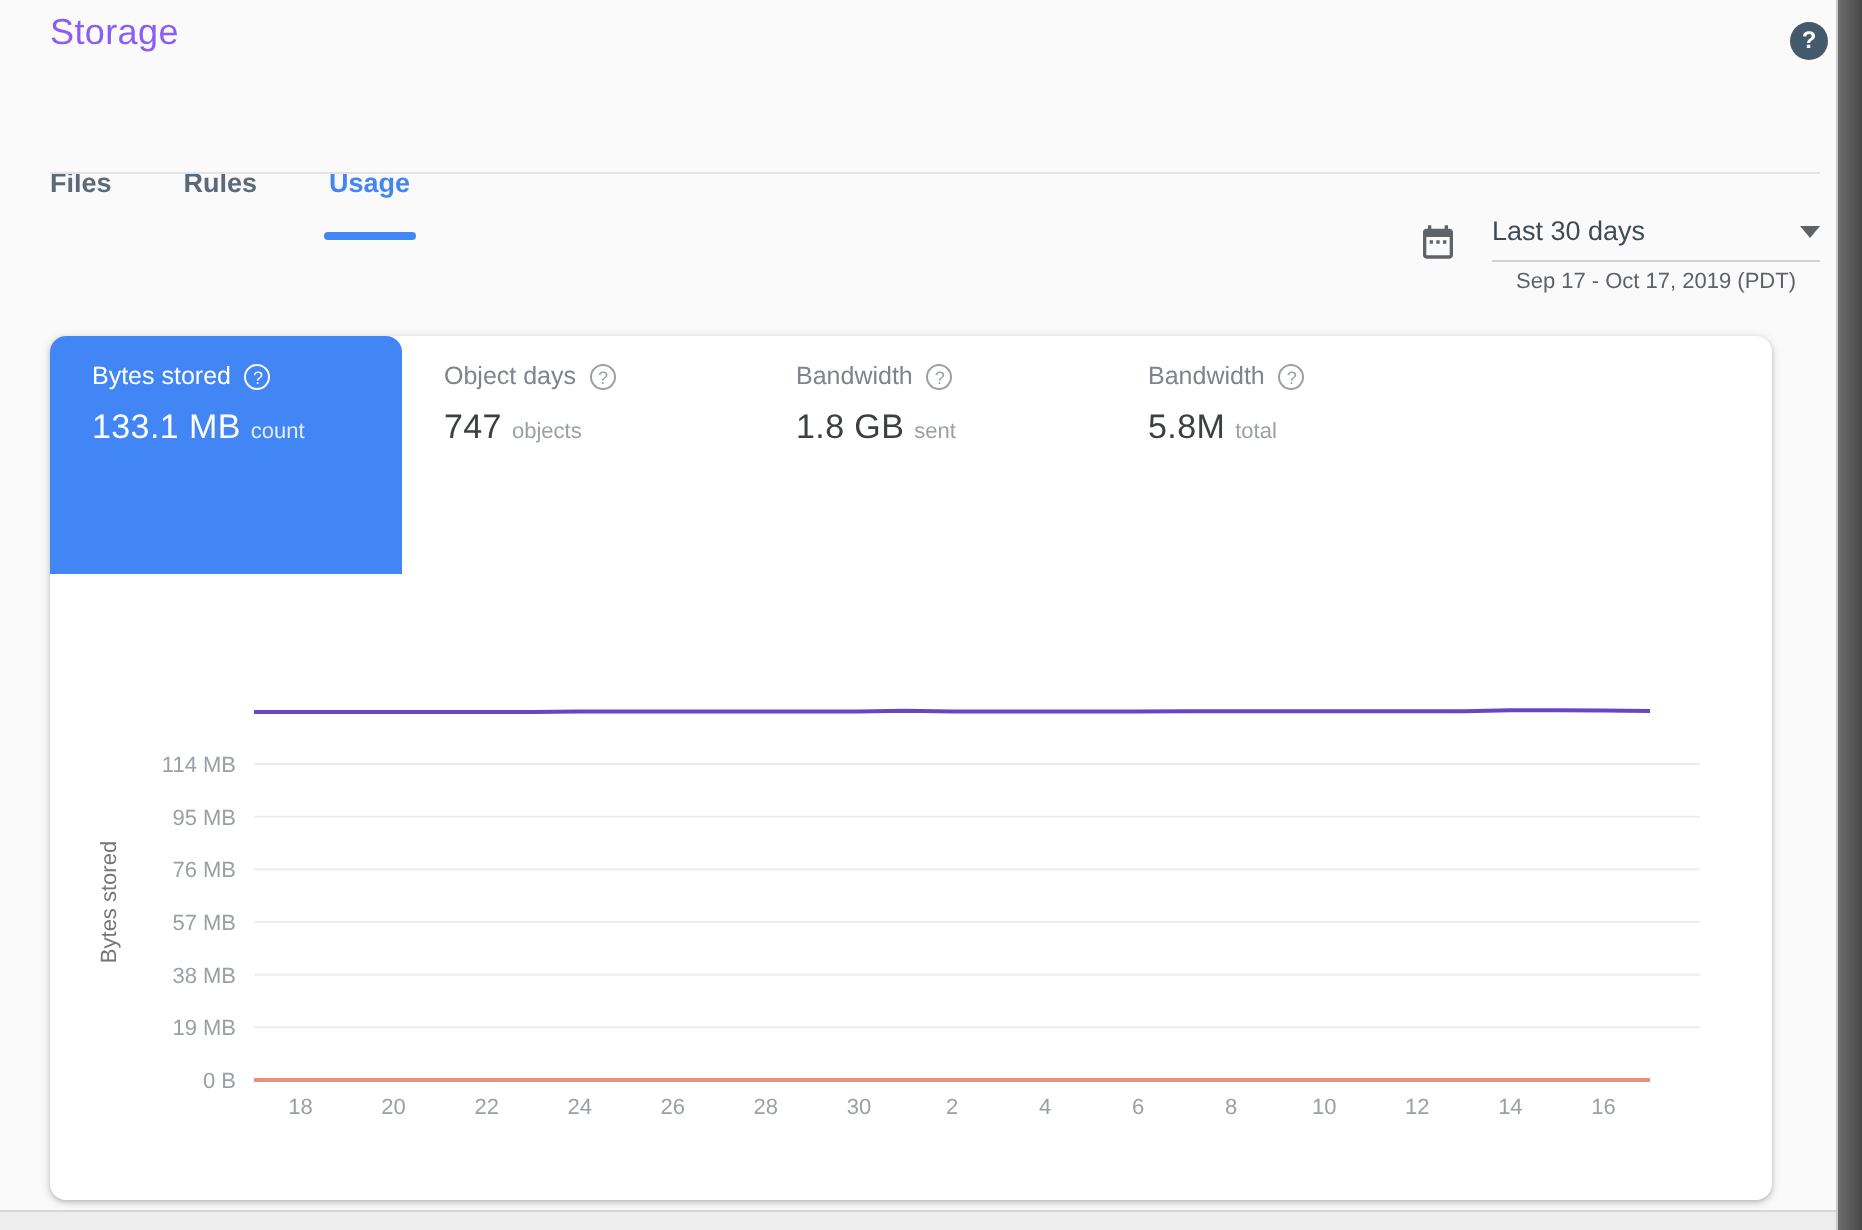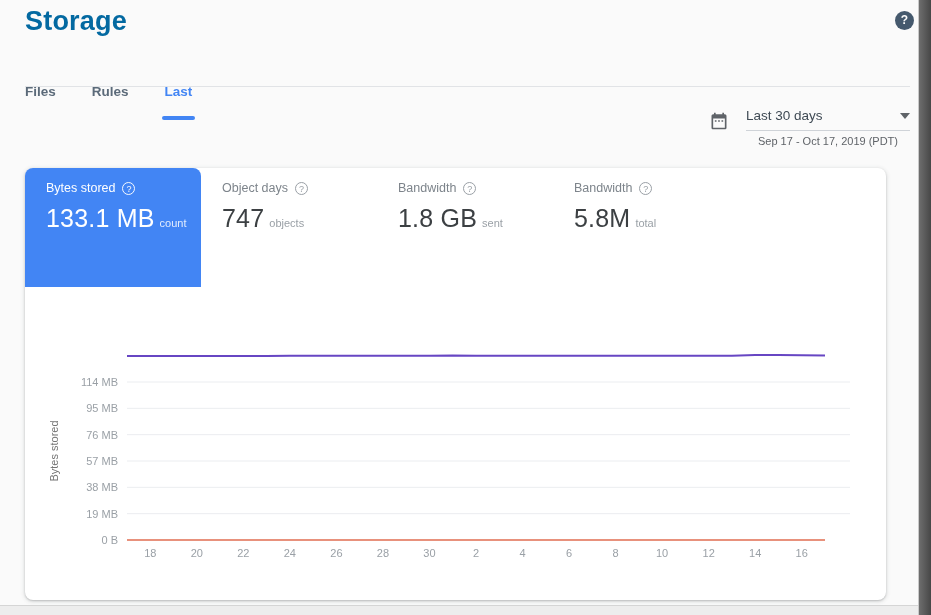--- a/index.html
+++ b/index.html
@@ -6,21 +6,21 @@
   html, body { background: #e9e9e9; }
   body { font-family: "Liberation Sans", sans-serif; }
   #screen {
     position: relative; width: 931px; height: 615px;
     background: #fafafa; overflow: hidden;
   }
 
   
   .page-title {
     position: absolute; left: 25px; top: 6px;
-    font-size: 27px; font-weight: 700; color: #0369a1; letter-spacing: .2px;
+    font-size: 18px; font-weight: 400; color: #8b5cf6; letter-spacing: .2px;
   }
   .help-btn {
     position: absolute; left: 895px; top: 11px; width: 19px; height: 19px;
     border-radius: 50%; background: #45596d; color: #fafafa;
     font-size: 12px; font-weight: 700; line-height: 19px; text-align: center;
     cursor: pointer; border: none;
   }
 
   
   .tabs { position: absolute; left: 25px; top: 60px; display: flex; gap: 36px; height: 26px; margin-top: 24px; }
@@ -61,21 +61,21 @@
   .metric-card.selected { background: #4285f4; border-radius: 8px 8px 0 0; }
   .metric-label-row { display: flex; align-items: center; gap: 7px; }
   .metric-label { font-size: 12.5px; color: #7d848b; }
   .metric-card.selected .metric-label { color: #ffffff; }
   .q-icon {
     width: 13px; height: 13px; border: 1px solid #9aa0a6; border-radius: 50%;
     font-size: 9px; line-height: 12px; text-align: center; color: #9aa0a6; flex: 0 0 auto;
   }
   .metric-card.selected .q-icon { border-color: rgba(255,255,255,.95); color: rgba(255,255,255,.95); }
   .metric-value-row { margin-top: 9px; }
-  .metric-value { font-size: 25px; color: #3c4043; letter-spacing: .2px; text-align: center; }
+  .metric-value { font-size: 17px; color: #3c4043; letter-spacing: .2px; text-align: center; }
   .metric-card.selected .metric-value { color: #ffffff; }
   .metric-unit { font-size: 11px; color: #9aa0a6; margin-left: 5px; }
   .metric-card.selected .metric-unit { color: rgba(255,255,255,.85); }
 
   
   .chart-svg { position: absolute; left: 0; top: 0; }
   .chart-svg text { font-family: "Liberation Sans", sans-serif; }
   .chart-svg .tick { fill: #9aa0a6; font-size: 11px; }
   .chart-svg .axis-title { fill: #757575; font-size: 11px; }
 
@@ -99,21 +99,21 @@
   <button class="help-btn">?</button>
 
   <div class="tabs">
     <div class="tab">
       <span>Files</span>
     </div>
     <div class="tab">
       <span>Rules</span>
     </div>
     <div class="tab active">
-      <span>Last</span>
+      <span>Usage</span>
       <span class="tab-ink"></span>
     </div>
   </div>
   <div class="tabs-separator"></div>
 
   <div class="date-filter">
     <span class="cal-icon">
       <svg width="20" height="20" viewBox="0 0 24 24" fill="#5f6368">
         <path d="M9 11H7v2h2v-2zm4 0h-2v2h2v-2zm4 0h-2v2h2v-2zm2-7h-1V2h-2v2H8V2H6v2H5c-1.11 0-1.99.9-1.99 2L3 20c0 1.1.89 2 2 2h14c1.1 0 2-.9 2-2V6c0-1.1-.9-2-2-2zm0 16H5V9h14v11z"></path>
       </svg>

